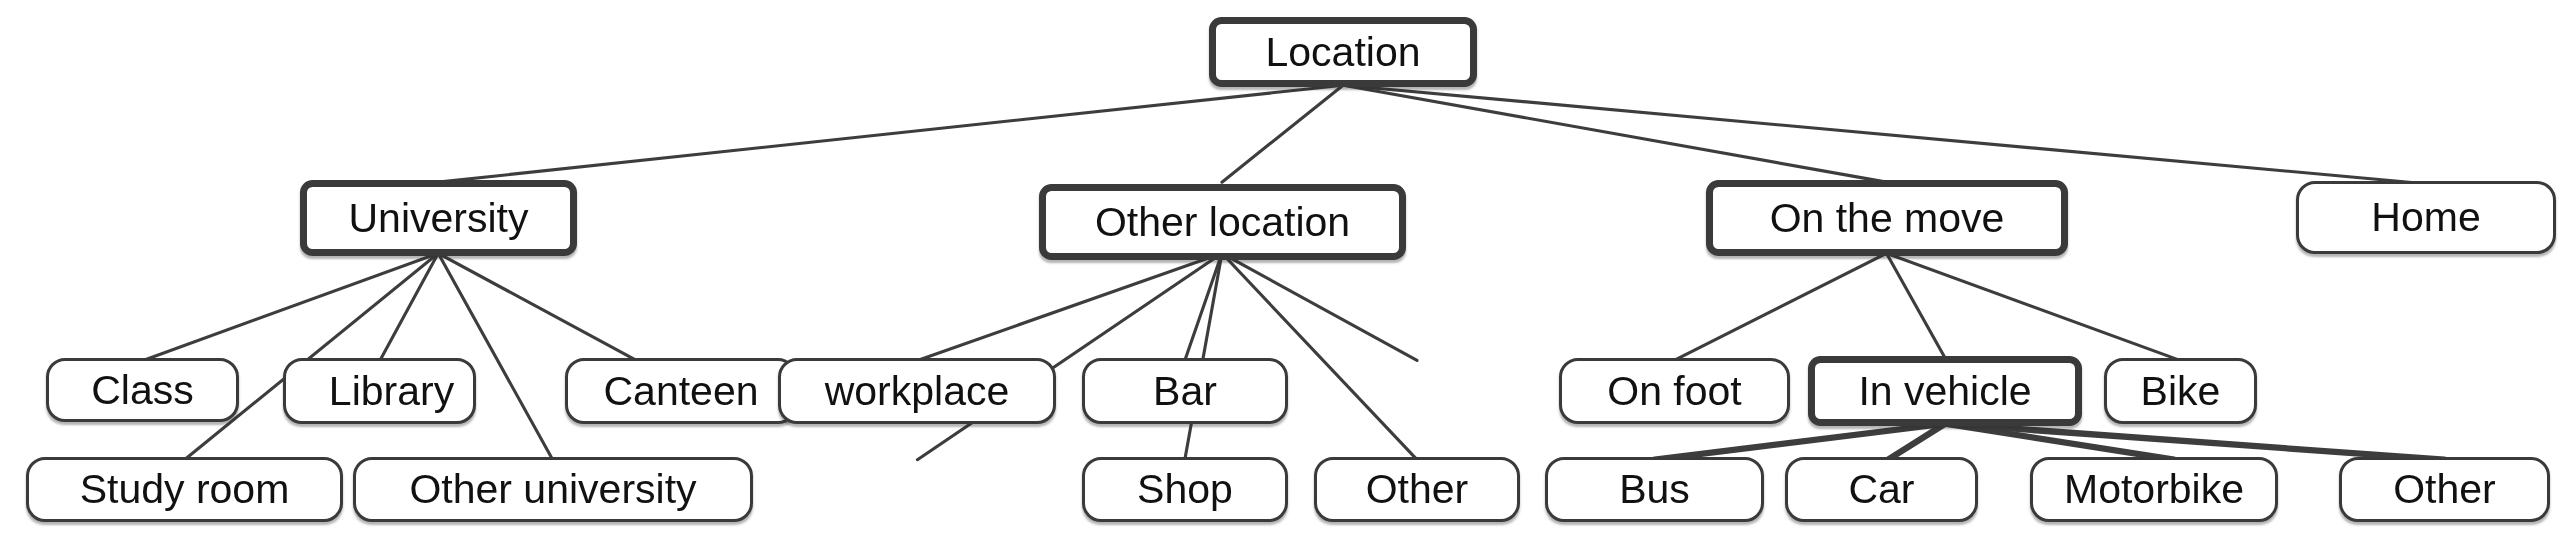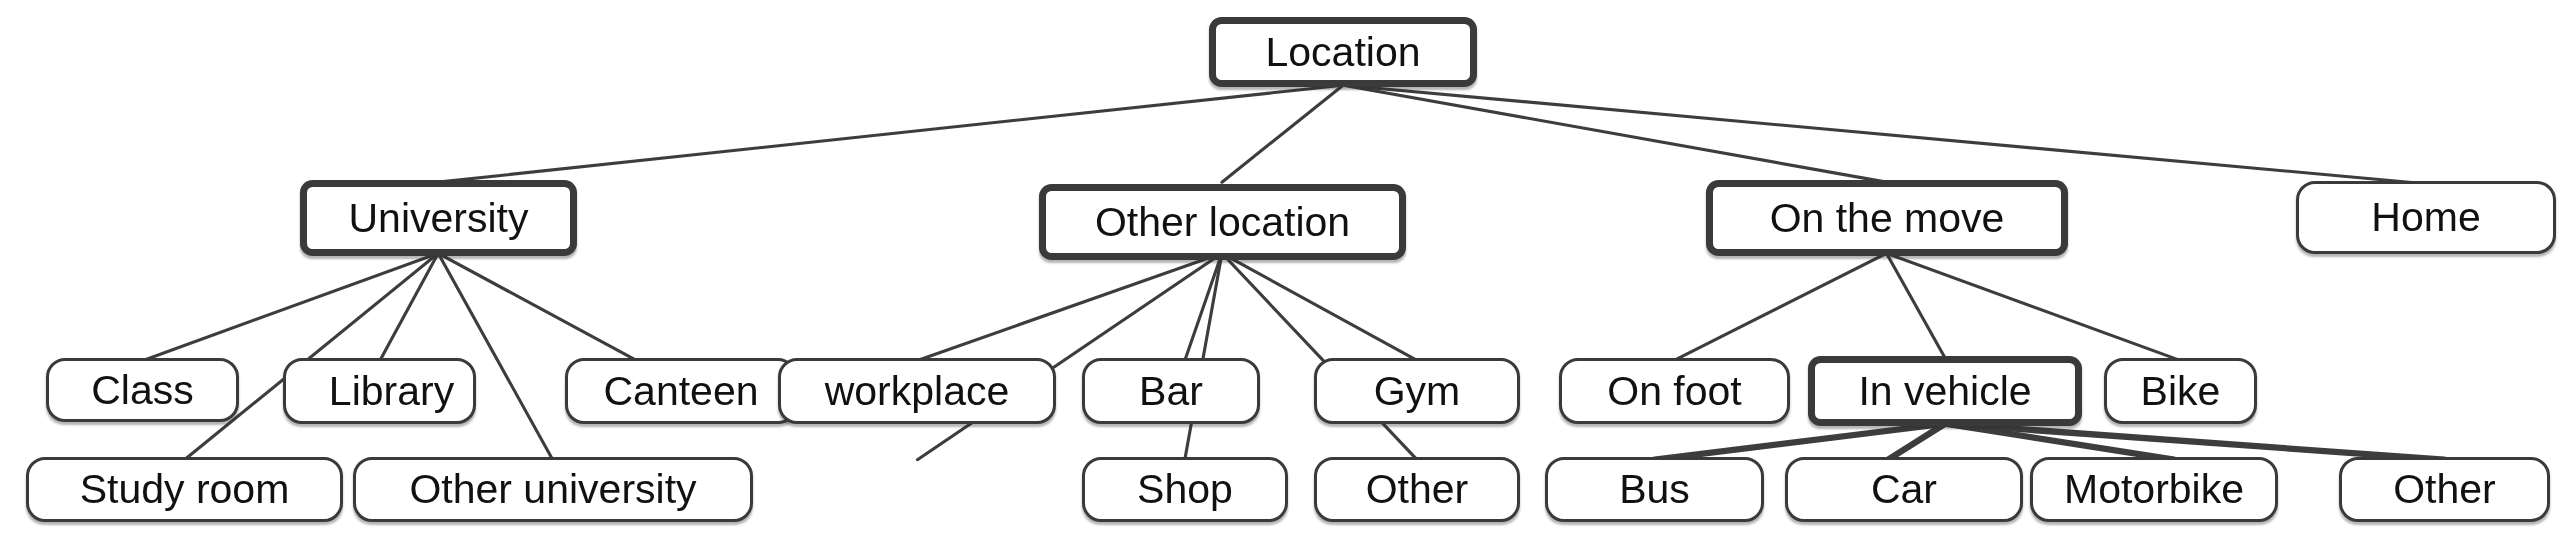--- a/index.html
+++ b/index.html
@@ -83,27 +83,26 @@
 
 <div class="node emphasized" style="left: 1209px; top: 17px; width: 268px; height: 70px;">Location</div>
     <div class="node emphasized" style="left: 300px; top: 180px; width: 277px; height: 76px;">University</div>
     <div class="node emphasized" style="left: 1039px; top: 184px; width: 367px; height: 76px;">Other location</div>
     <div class="node emphasized" style="left: 1706px; top: 180px; width: 362px; height: 76px;">On the move</div>
     <div class="node" style="left: 2296px; top: 181px; width: 260px; height: 73px;">Home</div>
     <div class="node" style="left: 46px; top: 358px; width: 193px; height: 64px;">Class</div>
     <div class="node" style="left: 283px; top: 358px; width: 193px; height: 66px; padding-left: 24px;">Library</div>
     <div class="node" style="left: 520px; top: 358px; width: 232px; height: 66px; margin-left: 45px;">Canteen</div>
     <div class="node" style="left: 778px; top: 358px; width: 278px; height: 66px;">workplace</div>
-    <div class="node" style="left: 1082px; top: 358px; width: 178px; height: 66px;">Bar</div>
-    <div class="node" style="left: 1314px; top: 358px; width: 206px; height: 66px;">Gym</div>
+    <div class="node" style="left: 1082px; top: 358px; width: 206px; height: 66px;">Bar</div>
     <div class="node" style="left: 1559px; top: 358px; width: 231px; height: 66px;">On foot</div>
     <div class="node emphasized" style="left: 1808px; top: 356px; width: 274px; height: 70px;">In vehicle</div>
     <div class="node" style="left: 2104px; top: 358px; width: 153px; height: 66px;">Bike</div>
     <div class="node" style="left: 26px; top: 457px; width: 317px; height: 65px;">Study room</div>
     <div class="node" style="left: 353px; top: 457px; width: 400px; height: 65px;">Other university</div>
     <div class="node" style="left: 1082px; top: 457px; width: 206px; height: 65px;">Shop</div>
     <div class="node" style="left: 1314px; top: 457px; width: 206px; height: 65px;">Other</div>
     <div class="node" style="left: 1545px; top: 457px; width: 219px; height: 65px;">Bus</div>
-    <div class="node" style="left: 1785px; top: 457px; width: 238px; height: 65px;">Car</div>
+    <div class="node" style="left: 1785px; top: 457px; width: 193px; height: 65px;">Car</div>
     <div class="node" style="left: 2030px; top: 457px; width: 248px; height: 65px;">Motorbike</div>
     <div class="node" style="left: 2339px; top: 457px; width: 211px; height: 65px;">Other</div>
   </div>
 
 
 </body></html>

